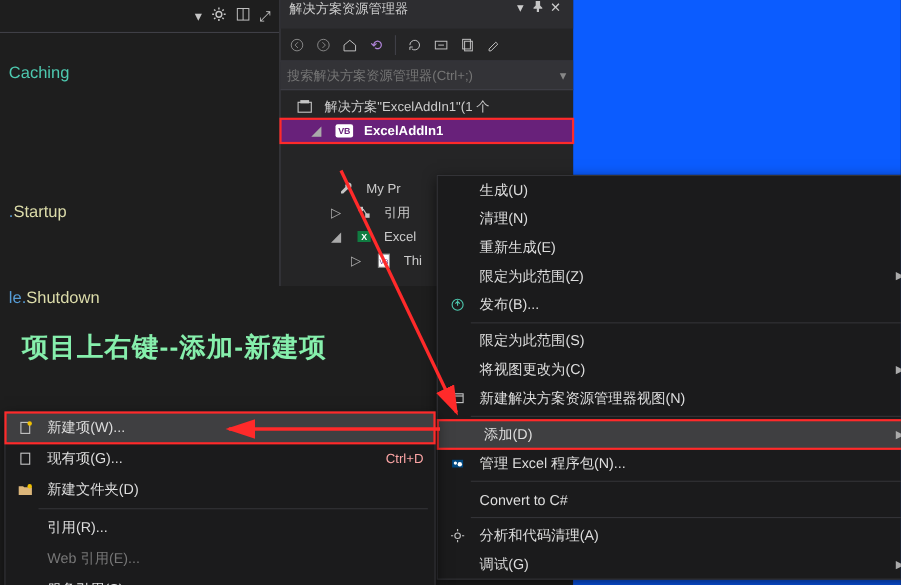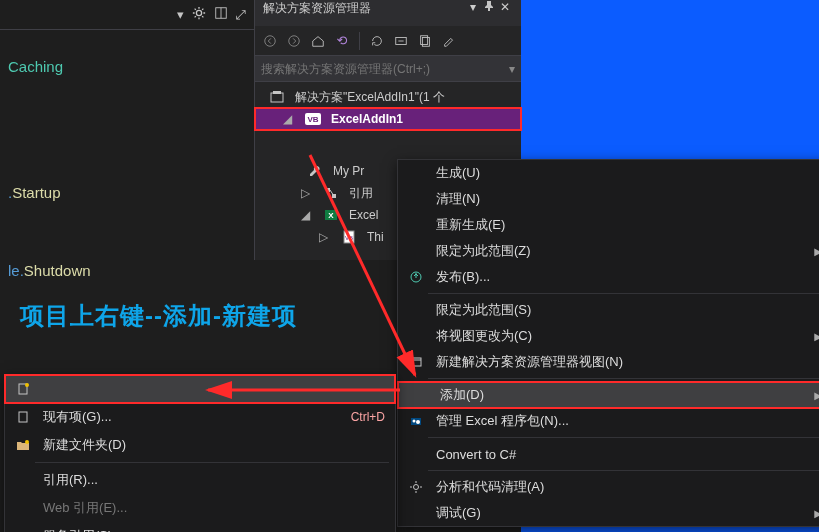--- a/index.html
+++ b/index.html
@@ -91,21 +91,21 @@
   }
   .ctx-sub .ctx-row { height: 28px; }
   .ctx-sub .shortcut { color: #fca5a5; font-size: 12px; }
   .ctx-sub .disabled { color: #777; }
   .ctx-sub .sep { height: 1px; background: #333337; margin: 3px 6px 3px 30px; }
   .ctx-sub .highlight-row { background: #3f3f41; outline: 2px solid #ff2a2a; outline-offset: -1px; }
 
   
   .annot {
     position: absolute; left: 20px; top: 300px;
-    color: #0ea5e9; font-size: 24px; font-weight: bold;
+    color: #86efac; font-size: 24px; font-weight: bold;
     letter-spacing: 1px;
     text-align: center;
   }
 
   svg { overflow: visible; }
   .arrow-svg { position: absolute; pointer-events: none; }
 </style>
 </head>
 <body>
 
@@ -343,20 +343,21 @@
 </div>
 
 <div class="ctx-sub">
   <div class="ctx-row highlight-row">
     <span class="ctx-icon-col">
         <svg width="14" height="14" viewBox="0 0 14 14">
           <rect x="3" y="2" width="8" height="10" fill="none" stroke="#c5c5c5"></rect>
           <circle cx="11" cy="3" r="2" fill="#f0c000"></circle>
         </svg>
       </span>
+    <span class="label">新建项(W)...</span>
   </div>
   <div class="ctx-row">
     <span class="ctx-icon-col">
         <svg width="14" height="14" viewBox="0 0 14 14">
           <rect x="3" y="2" width="8" height="10" fill="none" stroke="#c5c5c5"></rect>
         </svg>
       </span>
     <span class="label">现有项(G)...</span>
     <span class="shortcut">Ctrl+D</span>
   </div>

